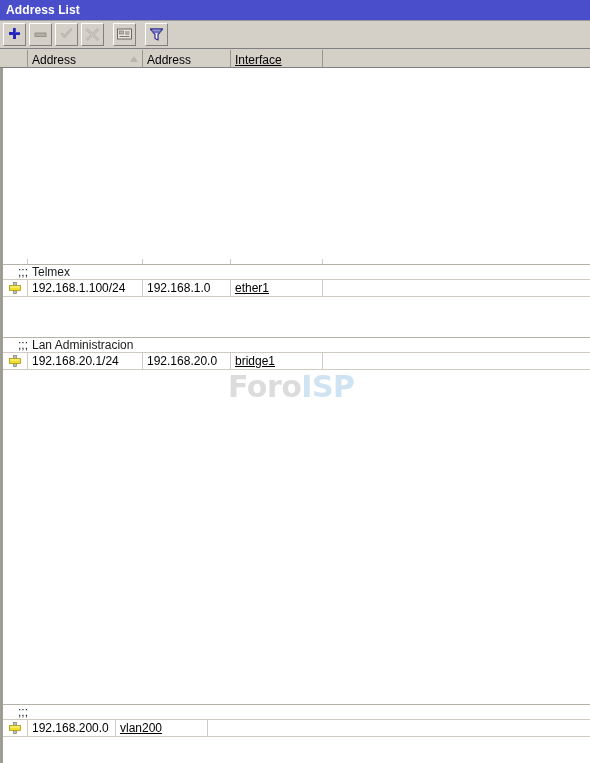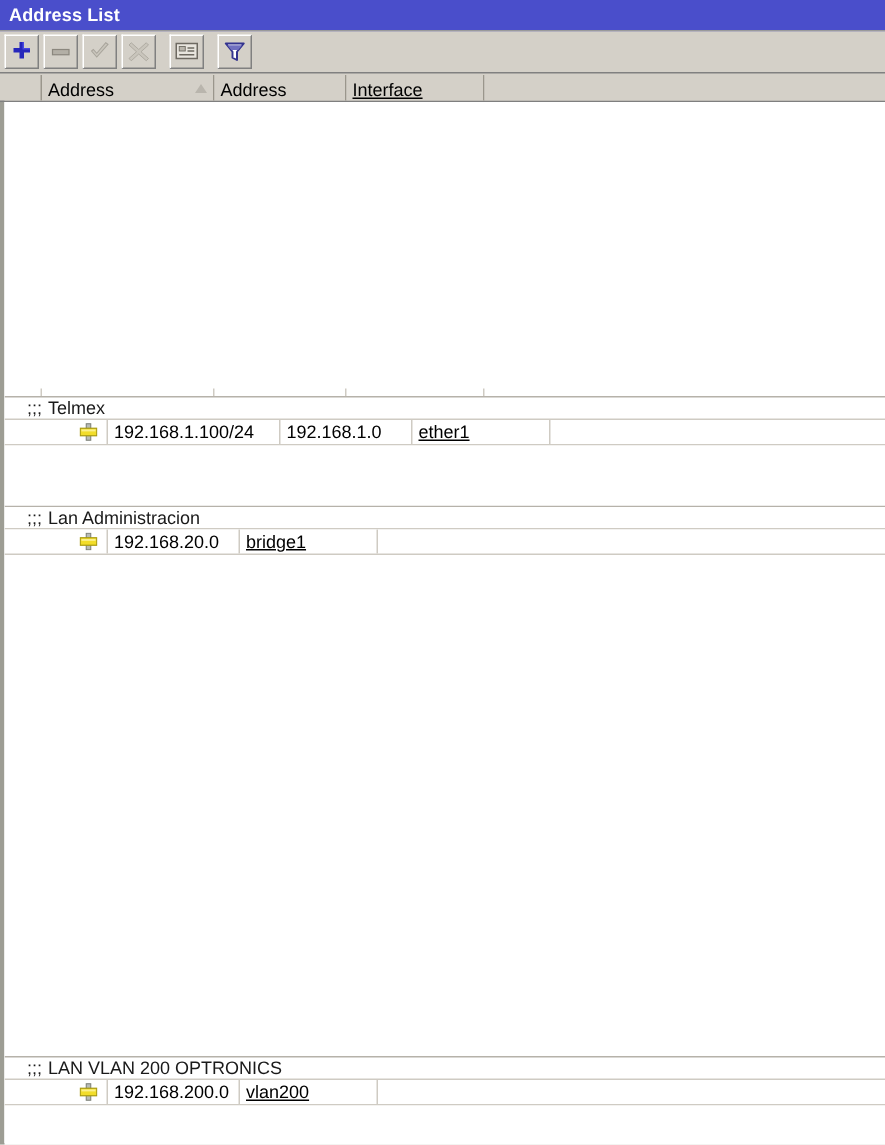--- a/index.html
+++ b/index.html
@@ -150,21 +150,20 @@
   }
   .comment-row .semis{letter-spacing:0px;margin-right:4px;}
 
   
   .data-row{
     height:17px;
     display:flex;align-items:stretch;
     background:#ffffff;
     border-bottom:1px solid #cfcbc3;
     box-sizing:border-box;
-    padding-left:44px;
   }
   .dcell{
     box-sizing:border-box;
     display:flex;align-items:center;
     padding-left:4px;
     font-size:12px;
     color:#000;
     border-right:1px solid #cfcbc3;
     white-space:nowrap;
     overflow:hidden;
@@ -296,43 +295,46 @@
         <span>Lan Administracion</span>
       </div>
       <div class="data-row">
         <div class="dcell c-flag">
           <svg class="addr-icon" width="12" height="12" viewBox="0 0 12 12">
             <rect x="4.5" y="0.5" width="3" height="11" fill="#b9bdb6" stroke="#7d8178" stroke-width="0.7"></rect>
             <rect x="0.5" y="3.5" width="11" height="5" fill="#f2dd2a" stroke="#a89a10" stroke-width="0.8"></rect>
             <rect x="1.3" y="4.3" width="9.4" height="1.3" fill="#fbf08c"></rect>
           </svg>
         </div>
+        <div class="dcell c-addr">192.168.20.1/24</div>
         <div class="dcell c-net">192.168.20.0</div>
         <div class="dcell c-int">bridge1</div>
         <div class="dcell c-rest"></div>
       </div>
 
       <div class="spacer" style="height:334px"></div>
 
       <div class="comment-row">
         <span class="semis">;;;</span>
-        <span>LAN VLAN 200 OPTRONICS</span>
       </div>
       <div class="data-row">
         <div class="dcell c-flag">
           <svg class="addr-icon" width="12" height="12" viewBox="0 0 12 12">
             <rect x="4.5" y="0.5" width="3" height="11" fill="#b9bdb6" stroke="#7d8178" stroke-width="0.7"></rect>
             <rect x="0.5" y="3.5" width="11" height="5" fill="#f2dd2a" stroke="#a89a10" stroke-width="0.8"></rect>
             <rect x="1.3" y="4.3" width="9.4" height="1.3" fill="#fbf08c"></rect>
           </svg>
         </div>
         <div class="dcell c-net">192.168.200.0</div>
         <div class="dcell c-int">vlan200</div>
         <div class="dcell c-rest"></div>
       </div>
 
       <div class="spacer" style="height:40px"></div>
 
     </div>
   </div>
 
+  <div class="watermark">
+    <span class="wm-a">Foro</span><span class="wm-b">ISP</span>
+  </div>
 
 </div>
 
 </body></html>

